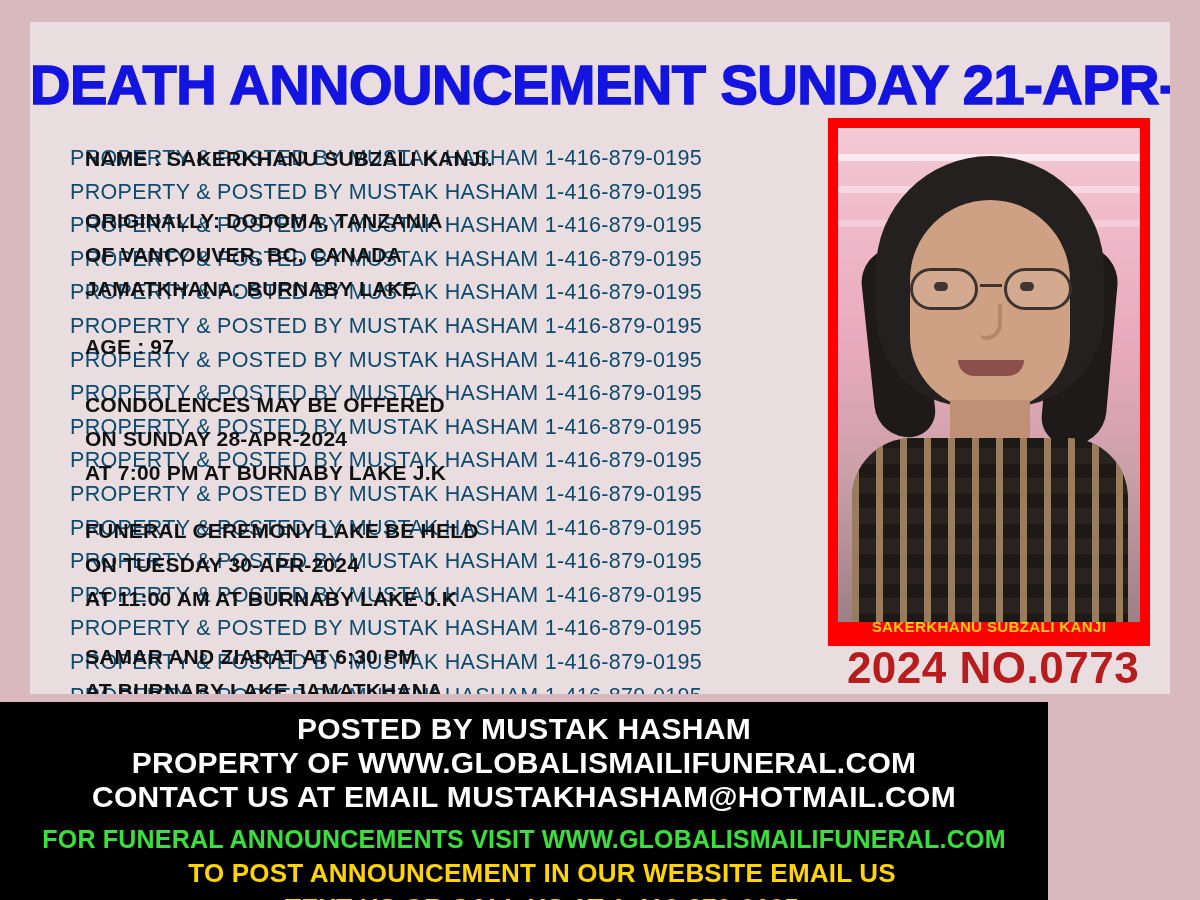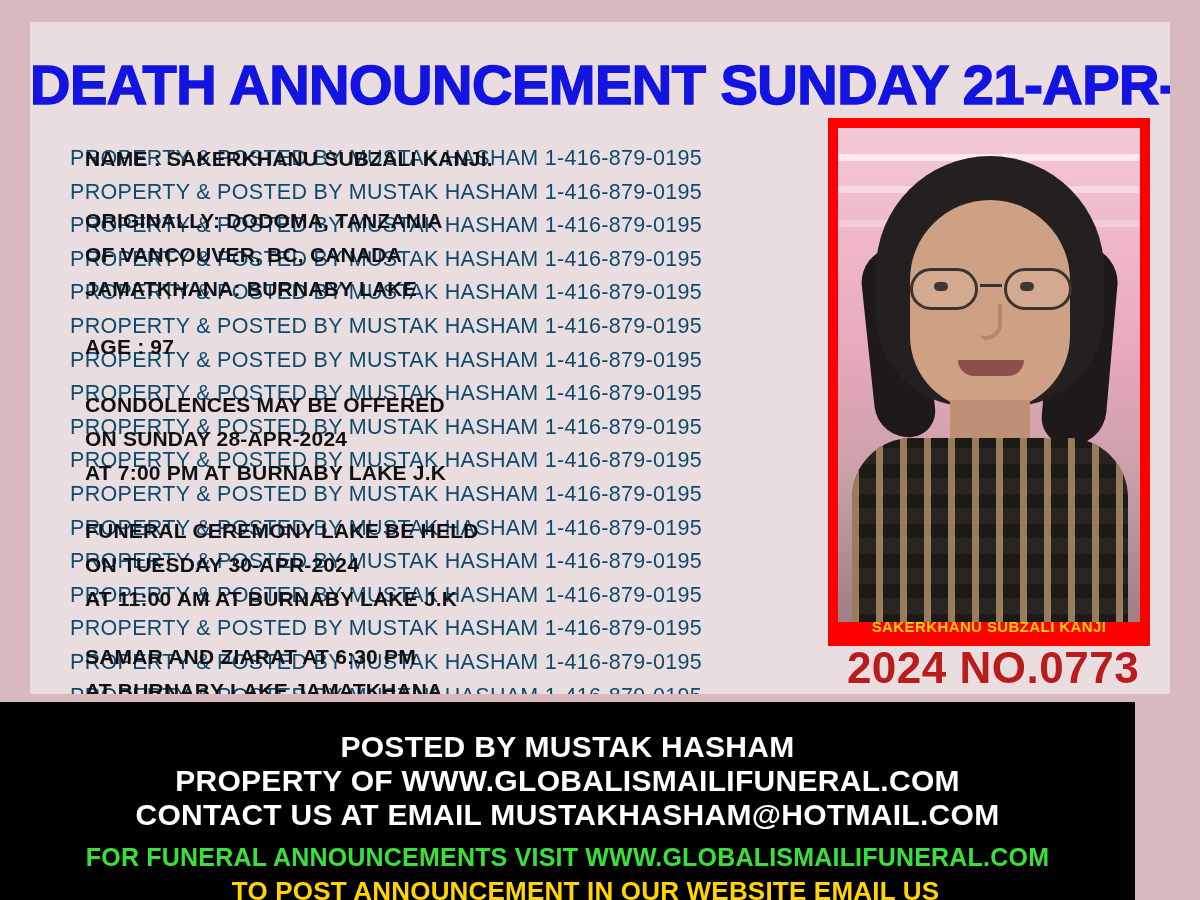--- a/index.html
+++ b/index.html
@@ -181,24 +181,24 @@
     text-align: center;
     color: #b91c1c;
     font-size: 44px;
     font-weight: bold;
     letter-spacing: .5px;
   }
   
   .footer {
     position: absolute;
     left: 0; bottom: 0;
-    width: 1135px; height: 198px;
+    width: 1048px; height: 198px;
     background: #000;
     text-align: center;
-    padding-top: 28px;
+    padding-top: 10px;
   }
   .f-white {
     color: #ffffff;
     font-size: 30px;
     font-weight: bold;
     line-height: 34px;
     letter-spacing: .3px;
   }
   .f-green {
     color: #39e03b;

